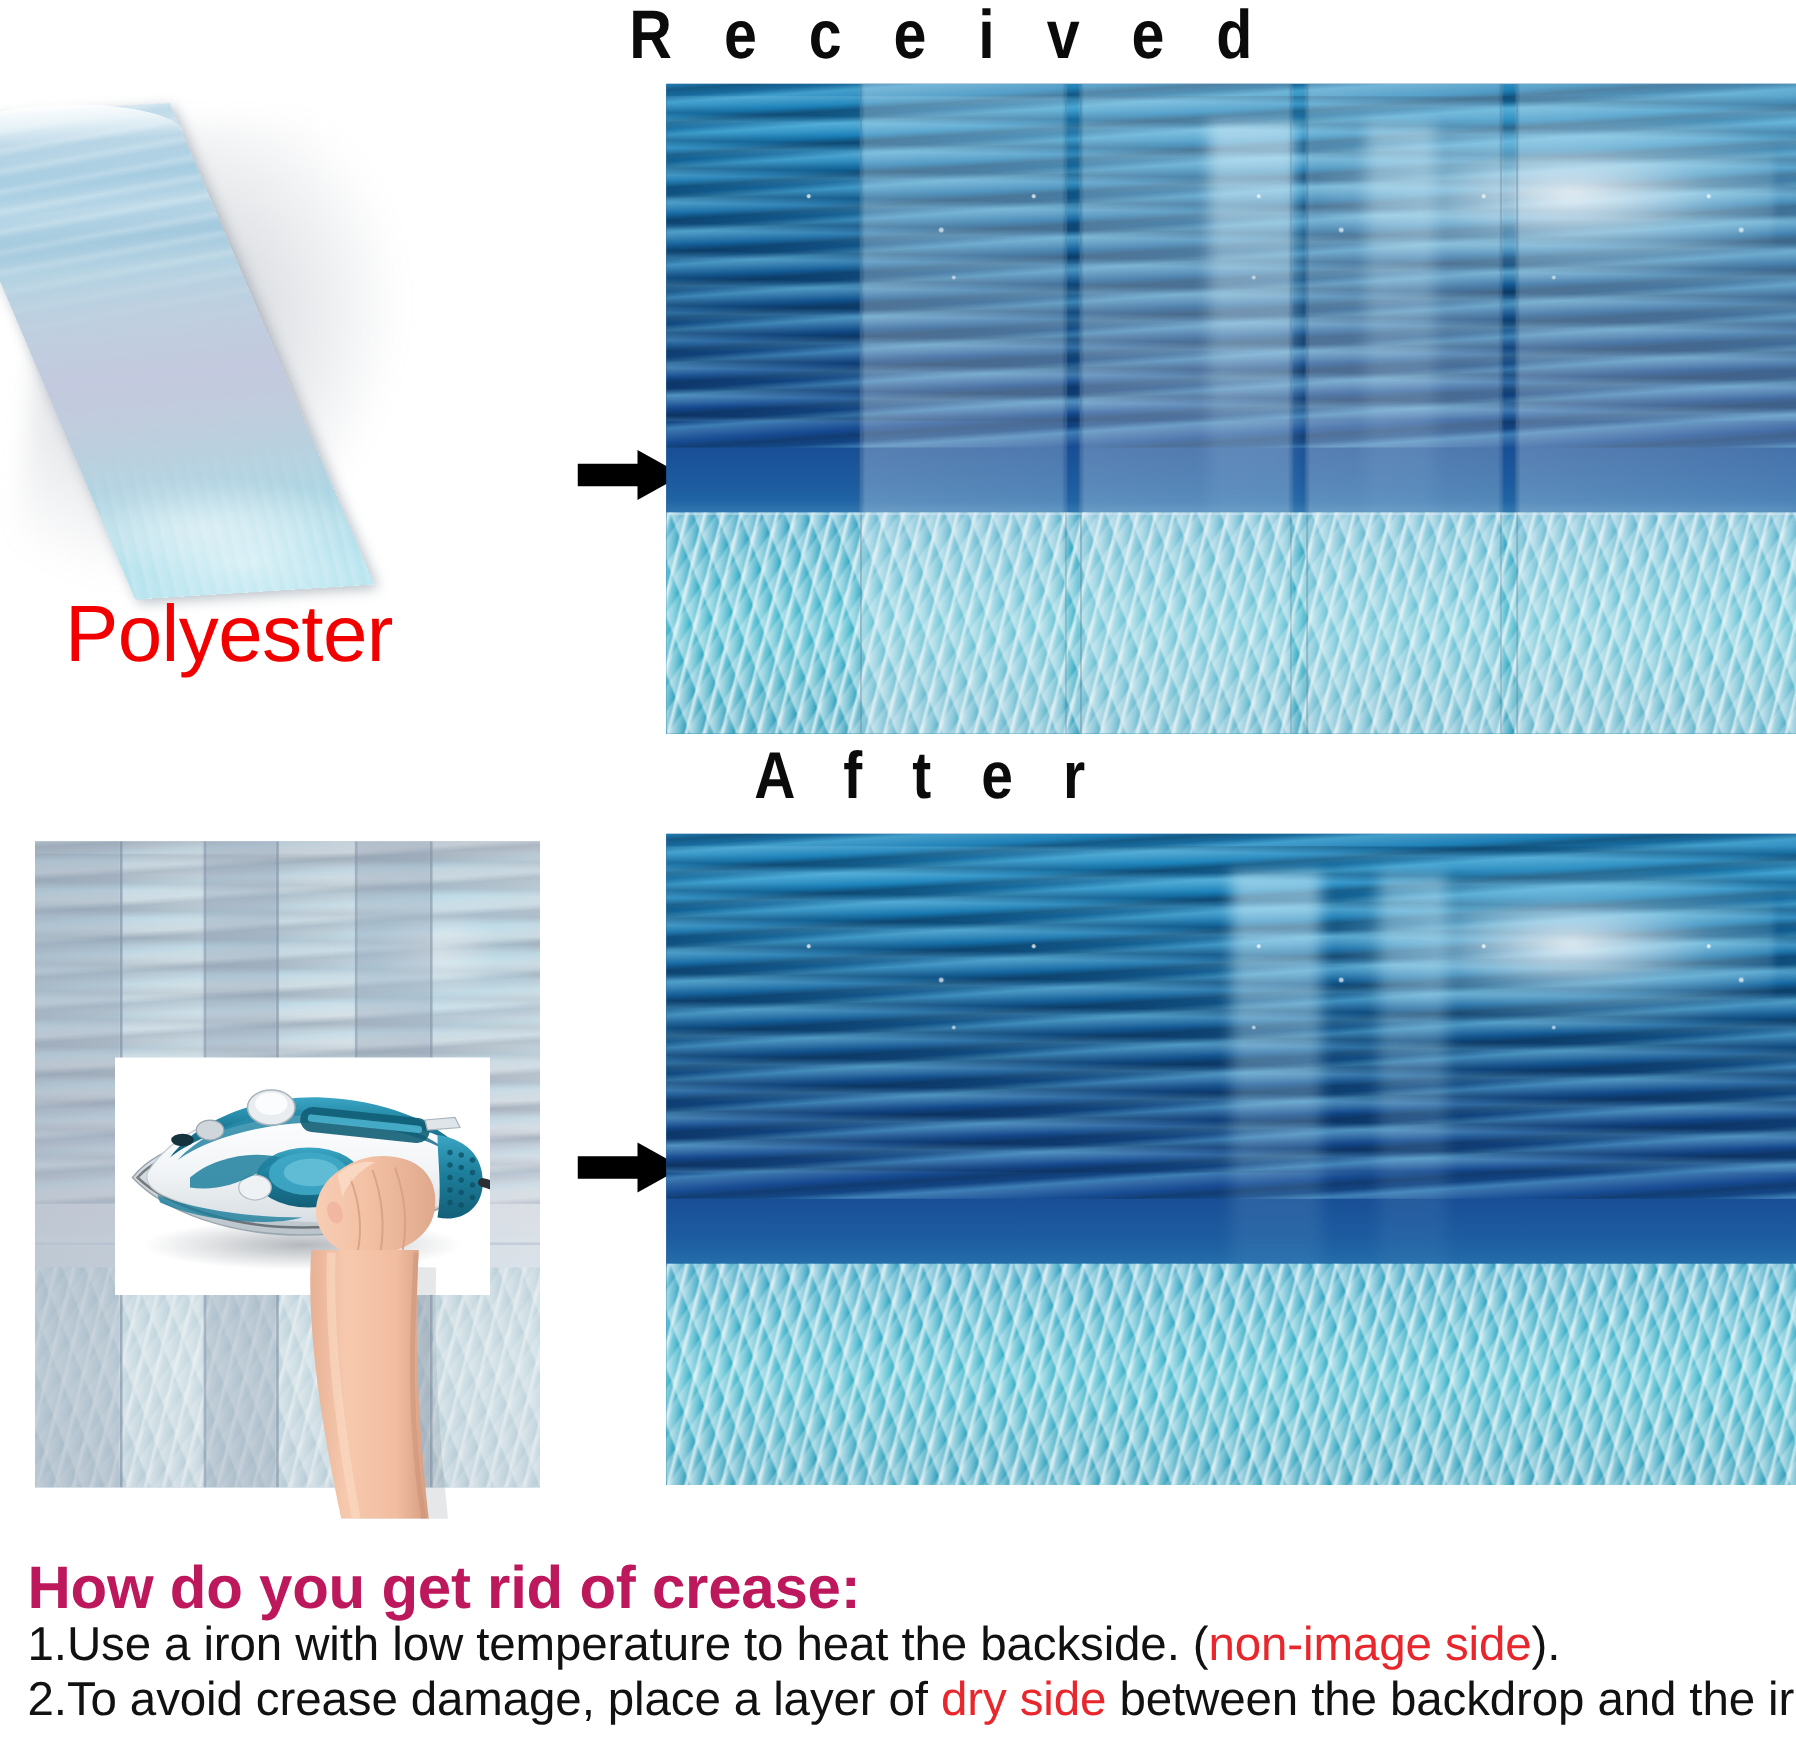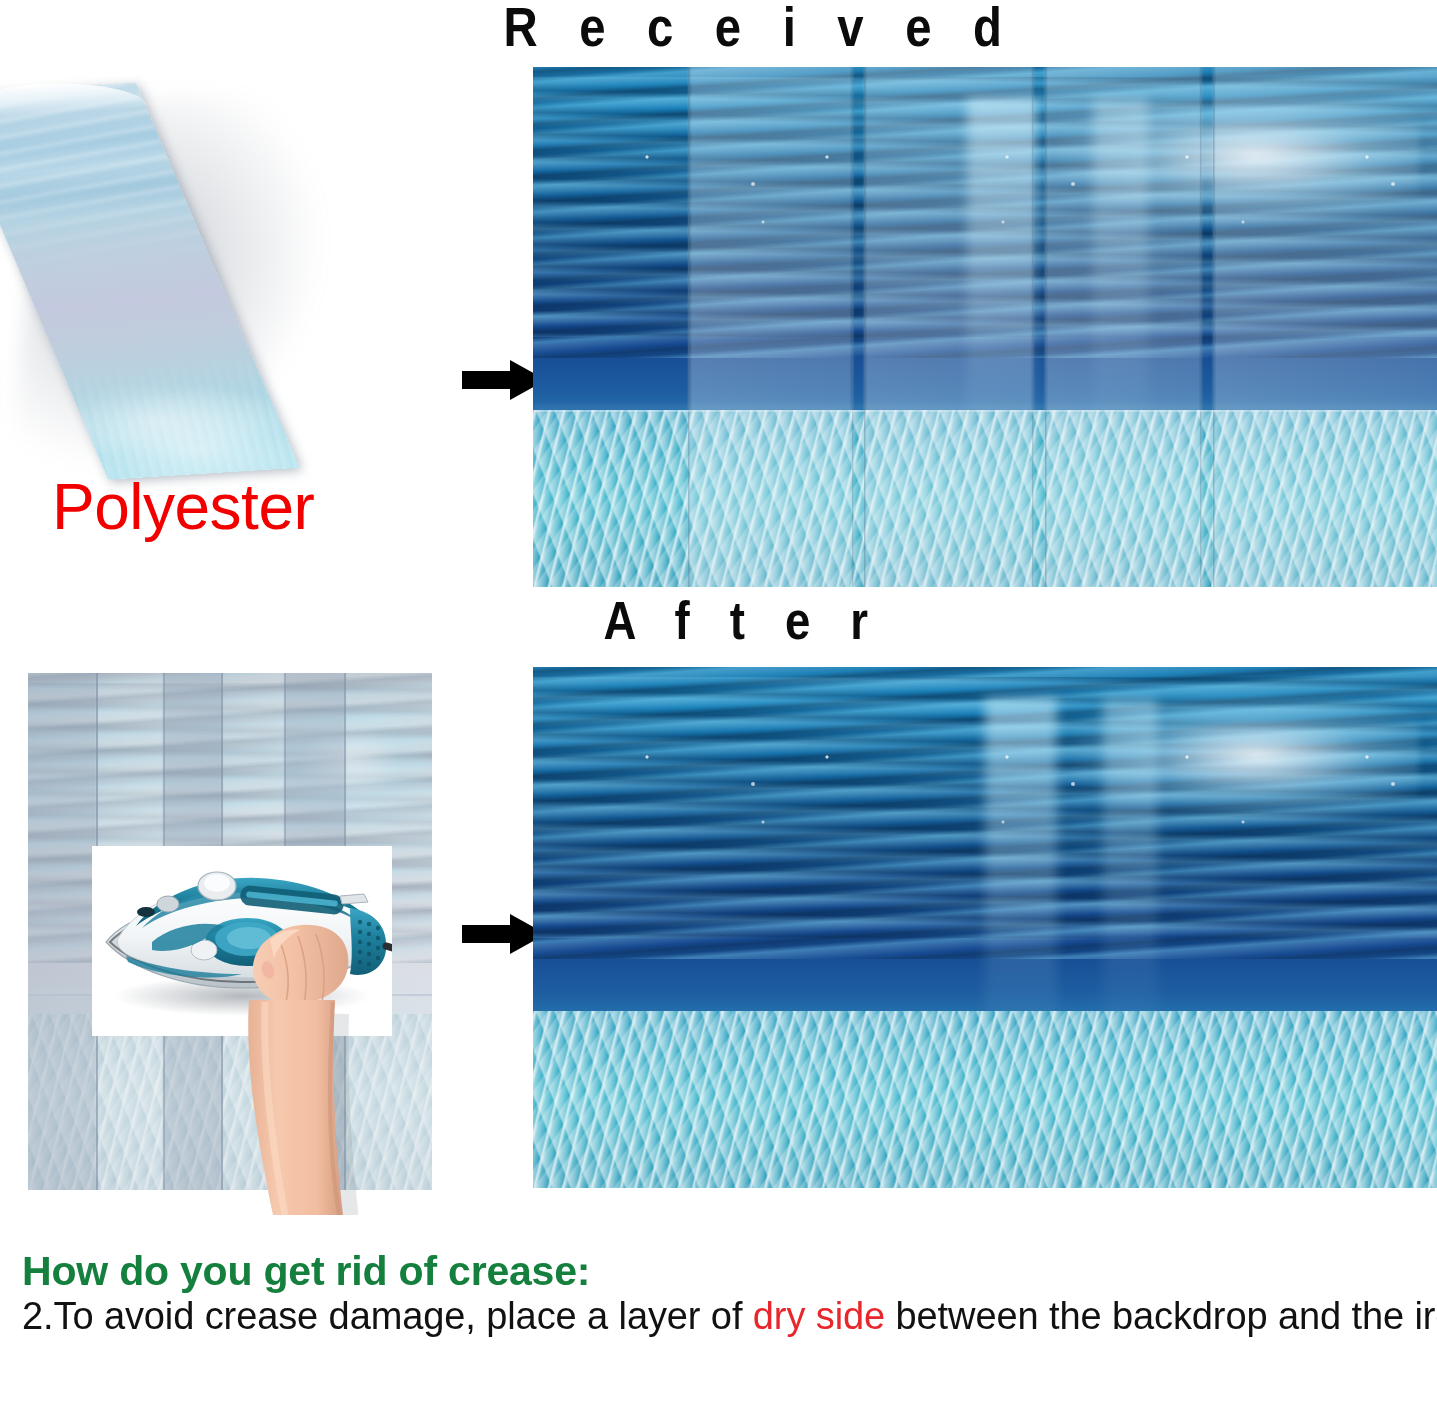--- a/index.html
+++ b/index.html
@@ -399,23 +399,23 @@
   
   #instructions {
     position: absolute;
     left: 22px;
     top: 1248px;
     width: 1400px;
   }
   .care-heading {
     font-family: "Liberation Sans Narrow", "Liberation Sans", sans-serif;
     font-weight: bold;
-    font-size: 41px;
+    font-size: 48px;
     line-height: 46px;
-    color: #15803d;
+    color: #be185d;
     letter-spacing: -0.2px;
     white-space: nowrap;
   }
   .care-line {
     font-family: "Liberation Sans Narrow", "Liberation Sans", sans-serif;
     font-weight: normal;
     font-size: 38px;
     line-height: 44px;
     color: #111111;
     white-space: nowrap;
@@ -618,15 +618,18 @@
   <div class="bubbles"></div>
   <div class="floor">
     <div class="caustics"></div>
     <div class="caustics-fine"></div>
   </div>
 </div>
 
 <div id="instructions">
   <div class="care-heading">How do you get rid of crease:</div>
   <div class="care-line">
+    <span>1.</span><span>Use a iron with low temperature to heat the backside. (</span><span class="hl">non-image side</span><span>).</span>
+  </div>
+  <div class="care-line">
     <span>2.</span><span>To avoid crease damage, place a layer of </span><span class="hl">dry side</span><span> between the backdrop and the iron.</span>
   </div>
 </div>
 
 </body></html>

